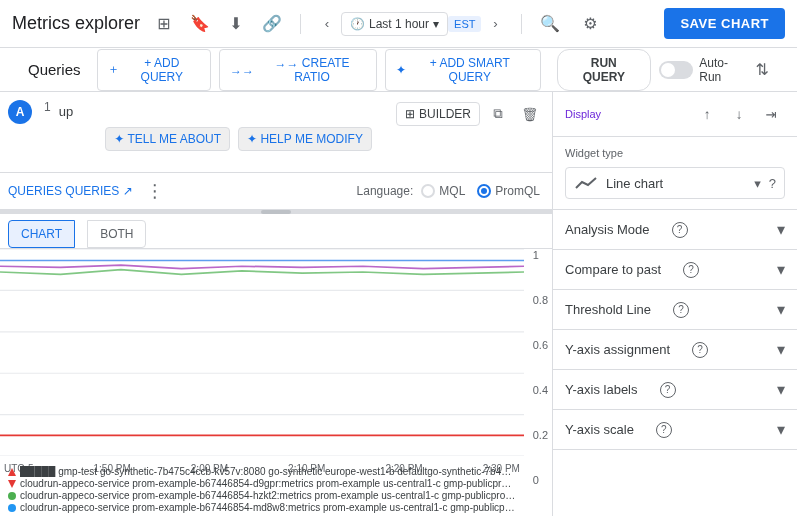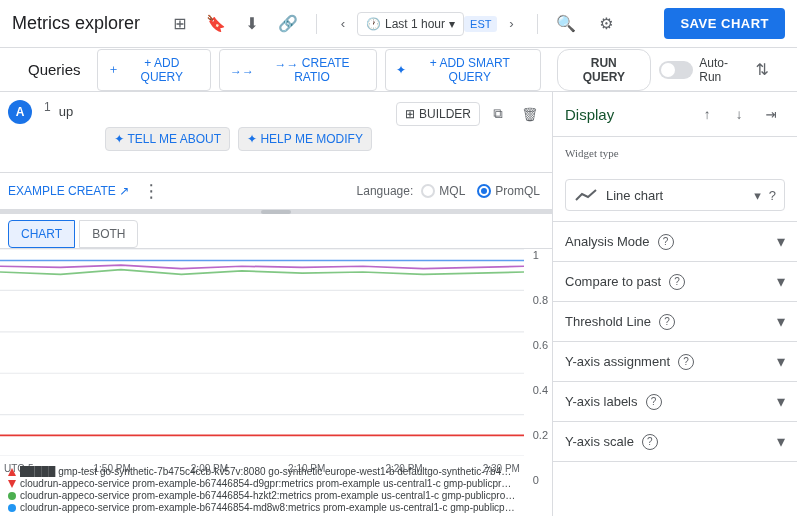--- a/index.html
+++ b/index.html
@@ -1,20 +1,20 @@
 <!DOCTYPE html>
 <html><head>
   <meta charset="utf-8">
   <style>
     * { box-sizing: border-box; margin: 0; padding: 0; }
     body { font-family: 'Google Sans', Arial, sans-serif; font-size: 13px; background: #fff; color: #3c4043; width: 797px; height: 516px; overflow: hidden; }
 
     
     .header { display: flex; align-items: center; padding: 0 12px; height: 48px; border-bottom: 1px solid #dadce0; gap: 8px; }
-    .header-title { font-size: 18px; font-weight: 500; color: #202124; flex: 0 0 auto; margin-right: 16px; }
+    .header-title { font-size: 18px; font-weight: 500; color: #202124; flex: 0 0 auto; margin-right: 0; }
     .header-icons { display: flex; align-items: center; gap: 4px; }
     .header-icon-btn { width: 32px; height: 32px; display: flex; align-items: center; justify-content: center; border: none; background: none; cursor: pointer; border-radius: 4px; color: #5f6368; font-size: 16px; }
     .header-nav { display: flex; align-items: center; gap: 0; }
     .nav-arrow { width: 28px; height: 28px; display: flex; align-items: center; justify-content: center; border: none; background: none; cursor: pointer; color: #5f6368; }
     .time-selector { display: flex; align-items: center; border: 1px solid #dadce0; border-radius: 4px; padding: 4px 8px; gap: 4px; cursor: pointer; font-size: 12px; color: #3c4043; }
     .est-badge { background: #e8f0fe; color: #1a73e8; padding: 2px 6px; border-radius: 3px; font-size: 11px; font-weight: 500; }
     .spacer { flex: 1; }
     .save-btn { background: #1a73e8; color: #fff; border: none; border-radius: 4px; padding: 8px 16px; font-size: 13px; font-weight: 700; cursor: pointer; letter-spacing: 0.5px; }
 
     
@@ -51,52 +51,52 @@
     .example-row { display: flex; align-items: center; justify-content: space-between; padding: 4px 12px 4px 8px; border-bottom: 1px solid #dadce0; }
     .example-link { color: #1a73e8; font-size: 12px; cursor: pointer; display: flex; align-items: center; gap: 4px; }
     .lang-row { display: flex; align-items: center; gap: 8px; font-size: 12px; color: #5f6368; }
     .radio-group { display: flex; align-items: center; gap: 12px; }
     .radio-item { display: flex; align-items: center; gap: 4px; cursor: pointer; }
     .radio-dot { width: 14px; height: 14px; border-radius: 50%; border: 2px solid #dadce0; display: flex; align-items: center; justify-content: center; }
     .radio-dot.selected { border-color: #1a73e8; }
     .radio-inner { width: 6px; height: 6px; background: #1a73e8; border-radius: 50%; }
 
     
-    .chart-tabs { display: flex; align-items: center; padding: 6px 12px 0 8px; gap: 4px; border-bottom: 1px solid #dadce0; }
+    .chart-tabs { display: flex; align-items: center; padding: 6px 12px 0 8px; gap: 12px; border-bottom: 1px solid #dadce0; }
     .tab-btn { padding: 6px 12px; font-size: 12px; font-weight: 500; border: 1px solid #dadce0; background: #fff; cursor: pointer; color: #5f6368; }
     .tab-btn:first-child { border-radius: 4px 0 0 4px; }
     .tab-btn:last-child { border-radius: 0 4px 4px 0; }
     .tab-btn.active { background: #e8f0fe; color: #1a73e8; border-color: #1a73e8; z-index: 1; }
 
     
     .chart-area { flex: 1; position: relative; overflow: hidden; }
     .chart-svg { width: 100%; height: 100%; }
     .y-axis-labels { position: absolute; right: 4px; top: 0; bottom: 30px; display: flex; flex-direction: column; justify-content: space-between; font-size: 11px; color: #5f6368; }
     .legend-item { white-space: nowrap; overflow: hidden; text-overflow: ellipsis; margin-bottom: 1px; display: flex; align-items: center; gap: 4px; }
 
     
     .right-panel { width: 244px; flex-shrink: 0; overflow-y: auto; background: #fff; }
     .display-header { display: flex; align-items: center; justify-content: space-between; padding: 8px 12px; border-bottom: 1px solid #dadce0; }
-    .display-title { font-size: 15px; font-weight: 500; color: #14532d; }
+    .display-title { font-size: 11px; font-weight: 500; color: #6d28d9; }
     .display-controls { display: flex; align-items: center; gap: 4px; }
     .ctrl-btn { width: 28px; height: 28px; display: flex; align-items: center; justify-content: center; border: none; background: none; cursor: pointer; color: #5f6368; border-radius: 4px; }
 
     
     .widget-type-section { padding: 10px 12px; border-bottom: 1px solid #dadce0; }
-    .widget-type-label { font-size: 11px; color: #5f6368; margin-bottom: 20px; font-family: Liberation Serif, serif; }
+    .widget-type-label { font-size: 11px; color: #5f6368; margin-bottom: 8px; }
     .widget-type-selector { display: flex; align-items: center; border: 1px solid #dadce0; border-radius: 4px; padding: 6px 8px; gap: 8px; background: #fff; cursor: pointer; }
     .widget-chart-icon { width: 24px; height: 18px; display: flex; align-items: flex-end; gap: 2px; }
     .widget-type-name { flex: 1; font-size: 13px; color: #3c4043; }
     .widget-dropdown { color: #5f6368; }
     .widget-help { color: #5f6368; }
 
     
     .accordion-item { border-bottom: 1px solid #dadce0; }
     .accordion-header { display: flex; align-items: center; justify-content: space-between; padding: 10px 12px; cursor: pointer; }
-    .accordion-title { display: flex; align-items: center; gap: 8px; font-size: 13px; font-weight: 500; color: #3c4043; }
+    .accordion-title { display: flex; align-items: center; gap: 22px; font-size: 13px; font-weight: 500; color: #3c4043; }
     .help-icon { width: 16px; height: 16px; border-radius: 50%; border: 1px solid #5f6368; display: flex; align-items: center; justify-content: center; font-size: 10px; color: #5f6368; }
     .chevron-down { color: #5f6368; font-size: 16px; }
 
     
     .drag-handle { height: 4px; background: #dadce0; cursor: row-resize; display: flex; align-items: center; justify-content: center; }
     .drag-dots { width: 30px; height: 4px; background: #bdc1c6; border-radius: 2px; }
 
     .header-divider { width: 1px; height: 20px; background: #dadce0; margin: 0 4px; }
   </style>
 </head>
@@ -178,21 +178,21 @@
             <span>BUILDER</span>
           </button>
           <button class="icon-btn">⧉</button>
           <button class="icon-btn">🗑</button>
         </div>
       </div>
     </div>
 
     <div class="example-row">
       <div style="display:flex; align-items:center; gap:8px;">
-        <span class="example-link">EXAMPLE CREATE ↗</span>
+        <span class="example-link">QUERIES QUERIES ↗</span>
         <button class="icon-btn" style="font-size:18px;">⋮</button>
       </div>
       <div class="lang-row">
         <span>Language:</span>
         <div class="radio-group">
           <div class="radio-item">
             <div class="radio-dot"></div>
             <span>MQL</span>
           </div>
           <div class="radio-item">

